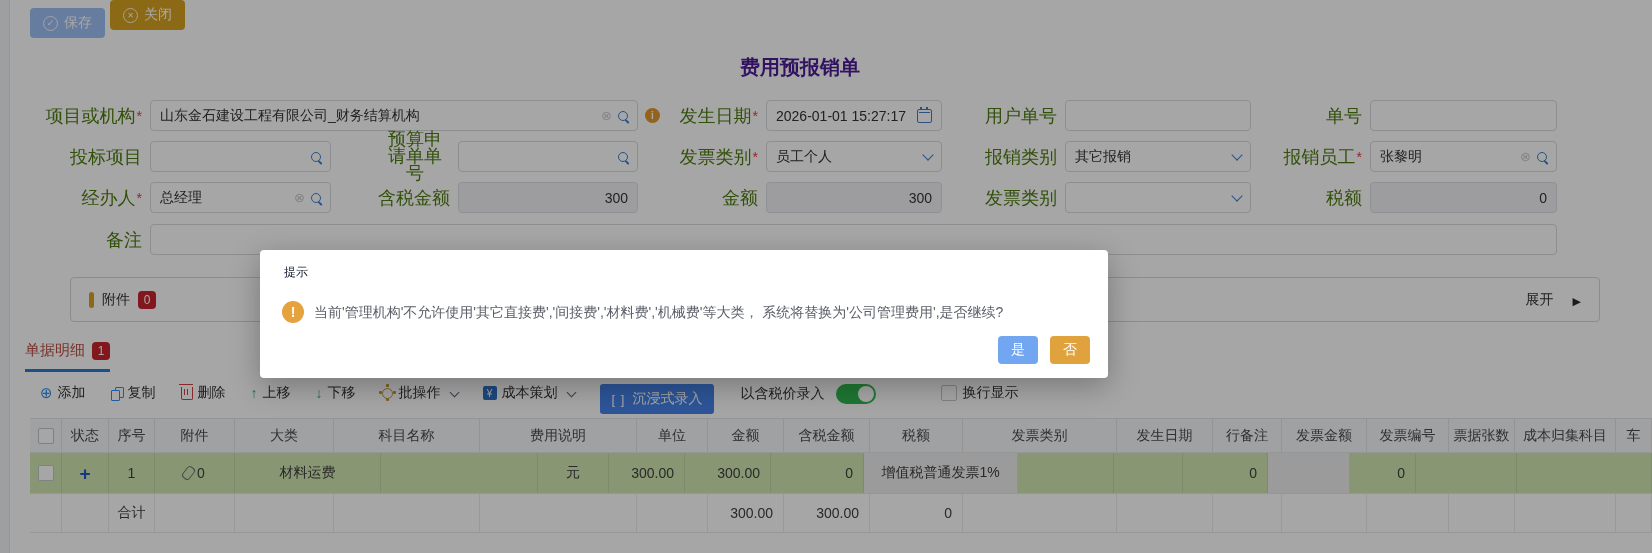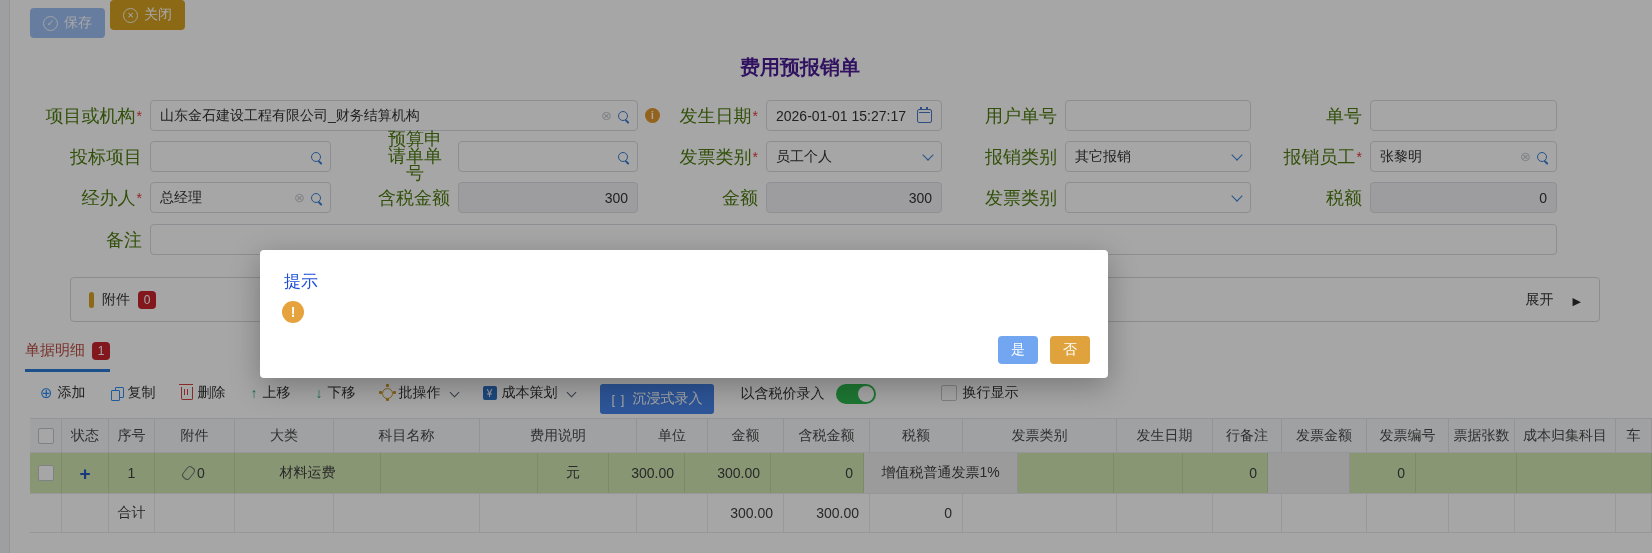--- a/index.html
+++ b/index.html
@@ -99,21 +99,21 @@
   .c-subj{width:146px}.c-desc{width:157px}.c-unit{width:71px}.c-amt{width:76px}.c-ti{width:86px}
   .c-tax{width:93px}.c-it{width:154px}.c-dt{width:96px}.c-rr{width:69px}.c-ia{width:85px}
   .c-ino{width:82px}.c-tk{width:66px}.c-cs{width:101px}.c-last{flex:1}
   .plus-ic::before{content:"+";color:#2257c4;font-weight:bold;font-size:19px;line-height:1}
   .icon-clip{width:7px;height:12px;border:1.3px solid #767676;border-radius:3.5px;transform:rotate(38deg);
         margin-right:4px;flex:none}
   
   .overlay{position:absolute;left:0;top:0;width:1652px;height:553px;background:rgba(0,0,0,0.35);z-index:40}
   .dialog{position:absolute;left:260px;top:250px;width:848px;height:128px;background:#fff;border-radius:4px;
         box-shadow:0 8px 30px rgba(0,0,0,.28);z-index:50}
-  .dlg-title{position:absolute;left:24px;top:20px;font-size:17px;color:#1d4ed8}
+  .dlg-title{position:absolute;left:24px;top:14px;font-size:12px;color:#0f172a}
   .dlg-body{position:absolute;left:22px;top:51px;right:22px;display:flex;align-items:flex-start;gap:10px}
   .warn{width:22px;height:22px;border-radius:50%;background:#e6a23c;color:#fff;font-weight:bold;font-size:14px;
         display:flex;align-items:center;justify-content:center;flex:none}
   .warn::before{content:"!"}
   .dlg-msg{font-size:14px;color:#5a5e66;line-height:22px}
   .dlg-footer{position:absolute;right:18px;bottom:14px;display:flex;gap:12px}
   .dbtn{min-width:40px;height:28px;border-radius:4px;display:flex;align-items:center;justify-content:center;
         font-size:14px;color:#fff;padding:0 12px;box-sizing:border-box;cursor:pointer}
   .btn-yes{background:#73a6f1}
   .btn-no{background:#e0a23c}
@@ -393,18 +393,19 @@
     <div class="cell c-cs"></div>
     <div class="cell c-last"></div>
   </div>
 </div>
 
 <div class="overlay"></div>
 <div class="dialog">
   <div class="dlg-title">提示</div>
   <div class="dlg-body">
     <span class="warn"></span>
+    <span class="dlg-msg">当前'管理机构'不允许使用'其它直接费','间接费','材料费','机械费'等大类， 系统将替换为'公司管理费用',是否继续?</span>
   </div>
   <div class="dlg-footer">
     <div class="dbtn btn-yes">是</div>
     <div class="dbtn btn-no">否</div>
   </div>
 </div>
 
 </body></html>

